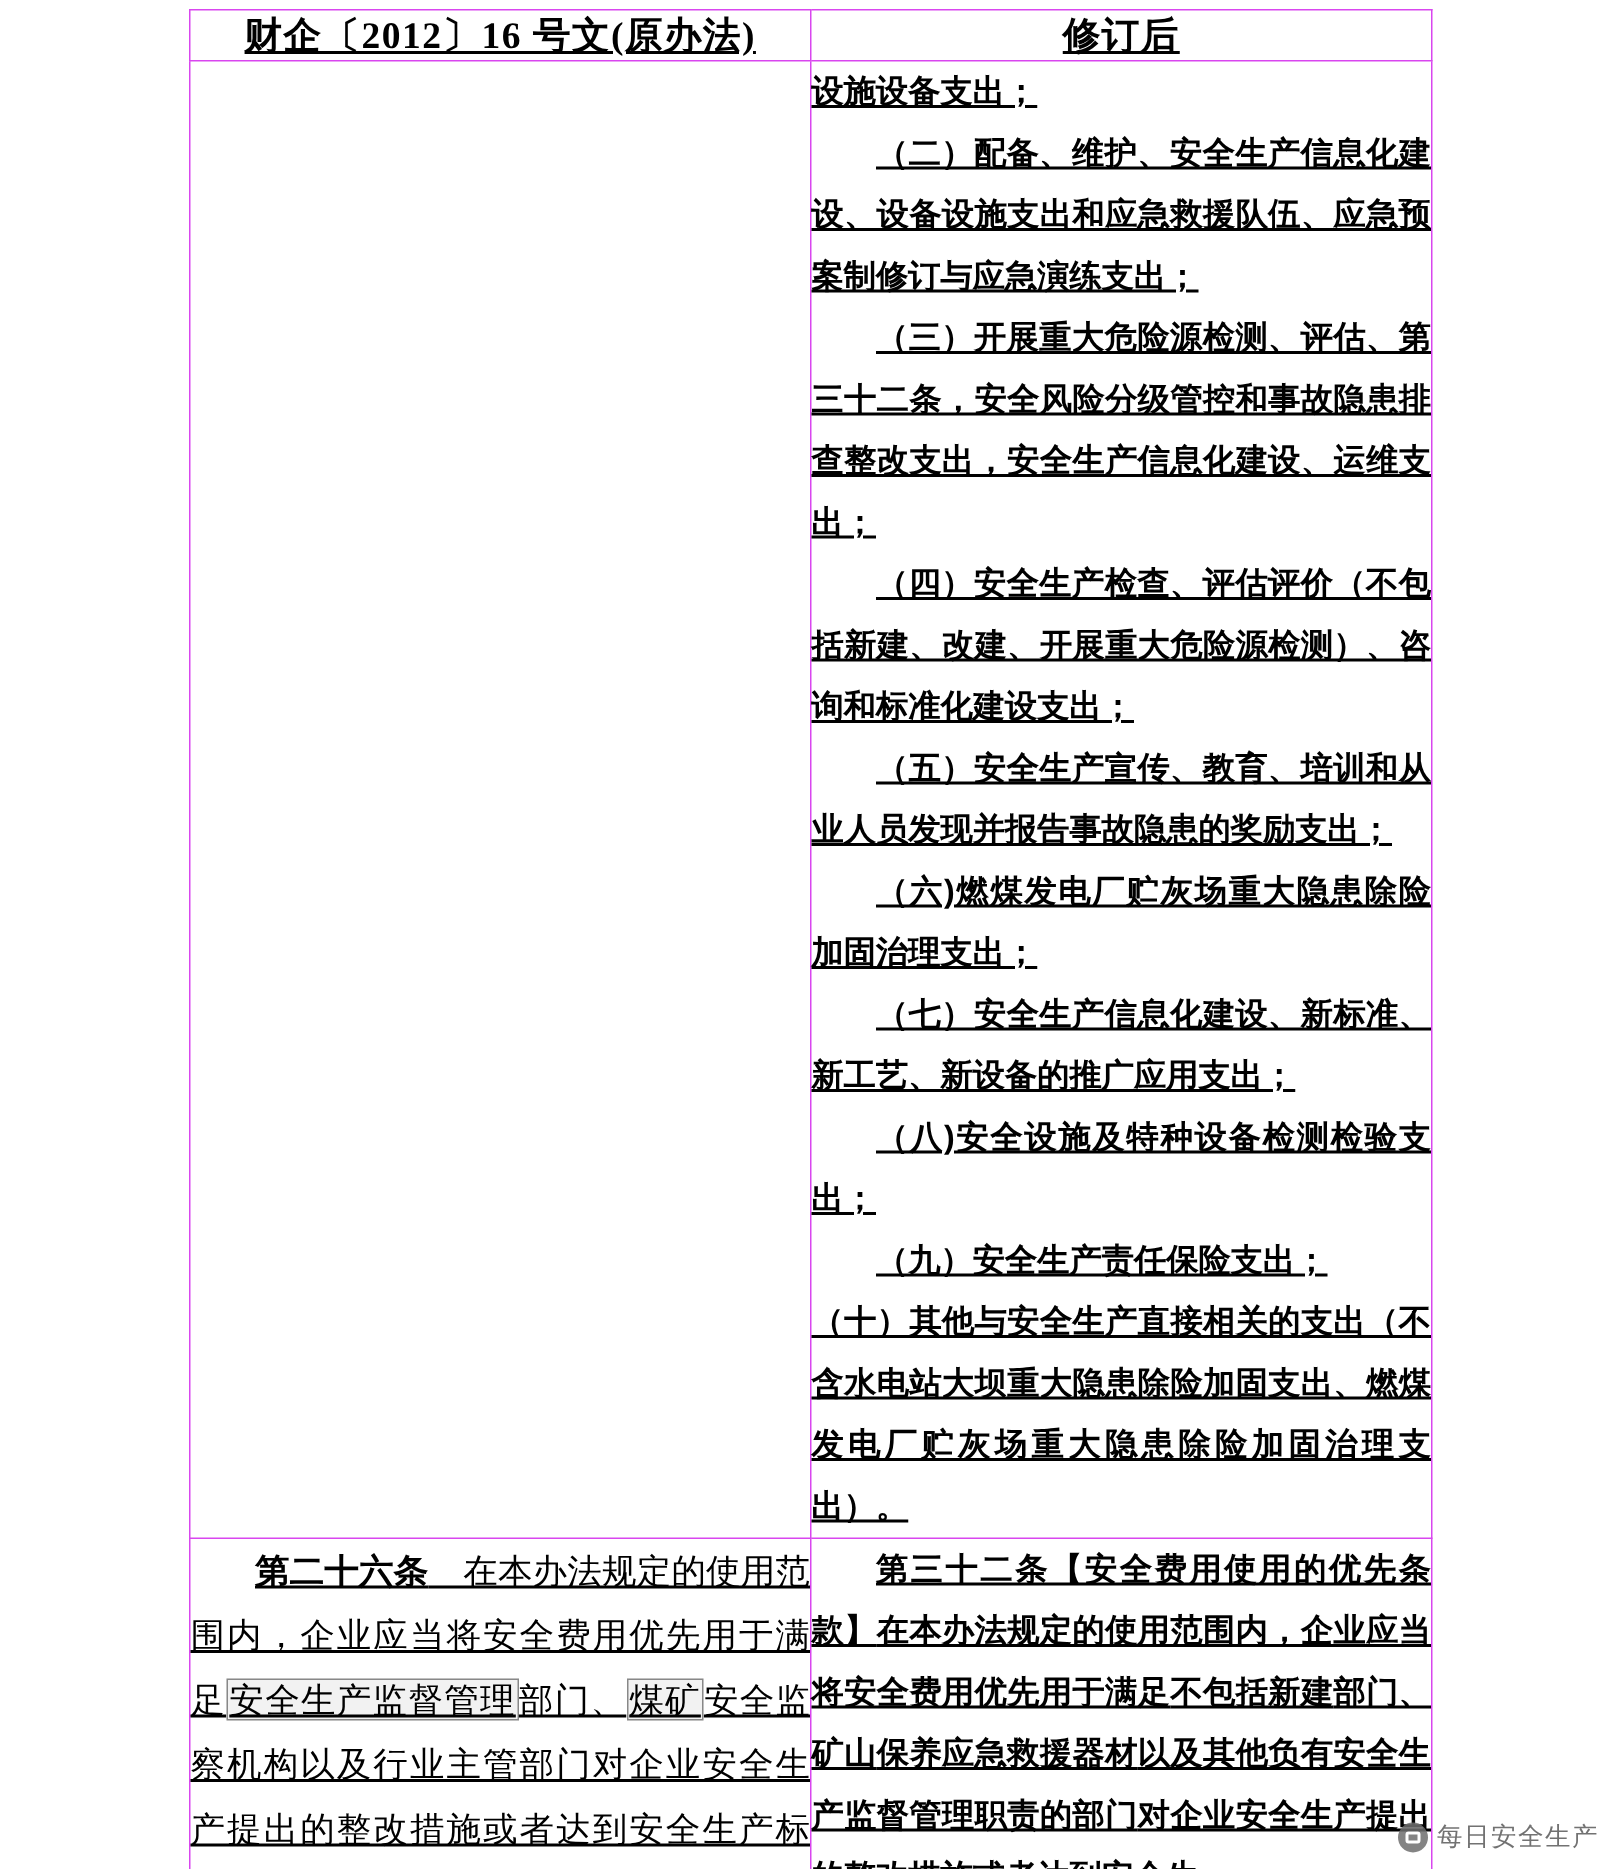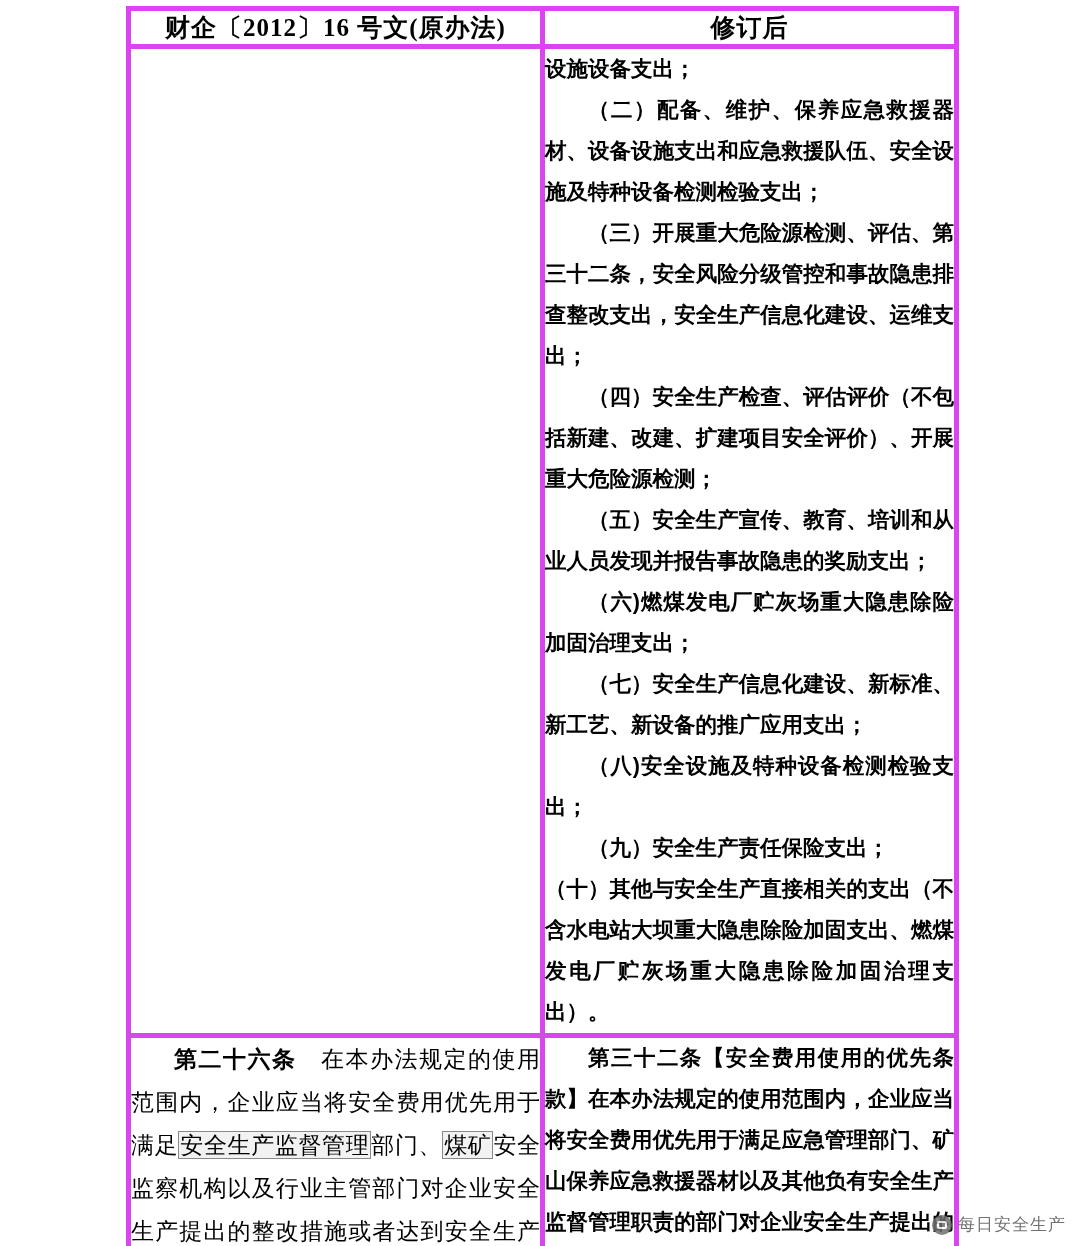--- a/index.html
+++ b/index.html
@@ -22,23 +22,24 @@
   }
   table.compare {
     position: absolute;
     left: 126px;
     top: 6px;
     width: 828px;
     border-collapse: collapse;
     table-layout: fixed;
   }
   table.compare td, table.compare th {
-    border: 5px solid #d946ef;
+    border: 1px solid #d946ef;
     vertical-align: top;
     padding: 0;
+    text-decoration: underline;
   }
   .col-left { width: 414px; }
   .col-right { width: 414px; }
 
   .hdr-cell {
     text-align: center;
     padding: 12px 0 14px 0;
     font-size: 25px;
     font-weight: bold;
     font-family: "Liberation Serif", "DejaVu Serif", serif;
@@ -136,40 +137,40 @@
       <tr>
         <th class="hdr-cell">财企〔2012〕16 号文(原办法)</th>
         <th class="hdr-cell">修订后</th>
       </tr>
     </thead>
     <tbody>
       <tr>
         <td class="body-cell left-empty"></td>
         <td class="body-cell">
           <p class="par noindent">设施设备支出；</p>
-          <p class="par indent">（二）配备、维护、保养应急救援器材、设备设施支出和应急救援队伍、安全设施及特种设备检测检验支出；</p>
+          <p class="par indent">（二）配备、维护、安全生产信息化建设、设备设施支出和应急救援队伍、应急预案制修订与应急演练支出；</p>
           <p class="par indent">（三）开展重大危险源检测、评估、第三十二条，安全风险分级管控和事故隐患排查整改支出，安全生产信息化建设、运维支出；</p>
-          <p class="par indent">（四）安全生产检查、评估评价（不包括新建、改建、扩建项目安全评价）、开展重大危险源检测；</p>
+          <p class="par indent">（四）安全生产检查、评估评价（不包括新建、改建、开展重大危险源检测）、咨询和标准化建设支出；</p>
           <p class="par indent">（五）安全生产宣传、教育、培训和从业人员发现并报告事故隐患的奖励支出；</p>
           <p class="par indent">（六)燃煤发电厂贮灰场重大隐患除险加固治理支出；</p>
           <p class="par indent">（七）安全生产信息化建设、新标准、新工艺、新设备的推广应用支出；</p>
           <p class="par indent">（八)安全设施及特种设备检测检验支出；</p>
           <p class="par indent">（九）安全生产责任保险支出；</p>
           <p class="par noindent">（十）其他与安全生产直接相关的支出（不含水电站大坝重大隐患除险加固支出、燃煤发电厂贮灰场重大隐患除险加固治理支出）。</p>
         </td>
       </tr>
       <tr>
         <td class="body-cell">
           <p class="par left-style indent">
             <span class="first-term">第二十六条</span><span>　在本办法规定的使用范围内，企业应当将安全费用优先用于满足</span><span class="boxed">安全生产监督管理</span><span>部门、</span><span class="boxed">煤矿</span><span>安全监察机构以及行业主管部门对企业安全生产提出的整改措施或者达到安全生产标准所需的支出。</span>
           </p>
         </td>
         <td class="body-cell">
           <p class="par indent">
-            <span class="bold-run">第三十二条【安全费用使用的优先条款】</span><span>在本办法规定的使用范围内，企业应当将安全费用优先用于满足</span><span class="bold-run">应急管理</span><span>部门、</span><span class="bold-run">矿山</span><span>保养应急救援器材</span><span class="bold-run">以及其他负有安全生产监督管理职责的部门</span><span>对企业安全生产提出的整改措施或者达到安全生</span>
+            <span class="bold-run">第三十二条【安全费用使用的优先条款】</span><span>在本办法规定的使用范围内，企业应当将安全费用优先用于满足</span><span class="bold-run">不包括新建</span><span>部门、</span><span class="bold-run">矿山</span><span>保养应急救援器材</span><span class="bold-run">以及其他负有安全生产监督管理职责的部门</span><span>对企业安全生产提出的整改措施或者达到安全生</span>
           </p>
         </td>
       </tr>
     </tbody>
   </table>
 
   <div class="watermark">
     <span class="wm-logo"></span>
     <span>每日安全生产</span>
   </div>

